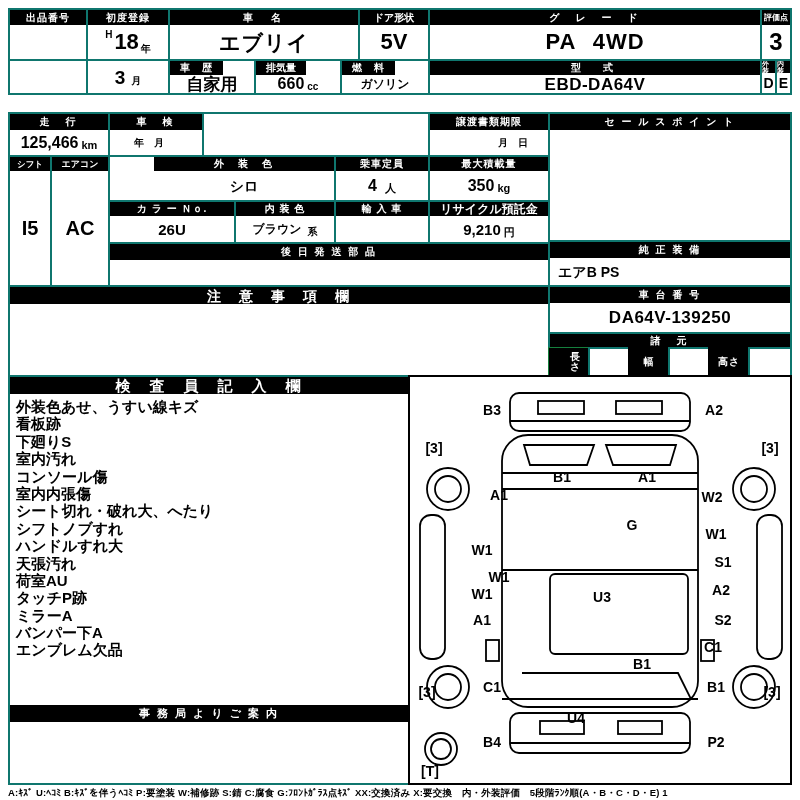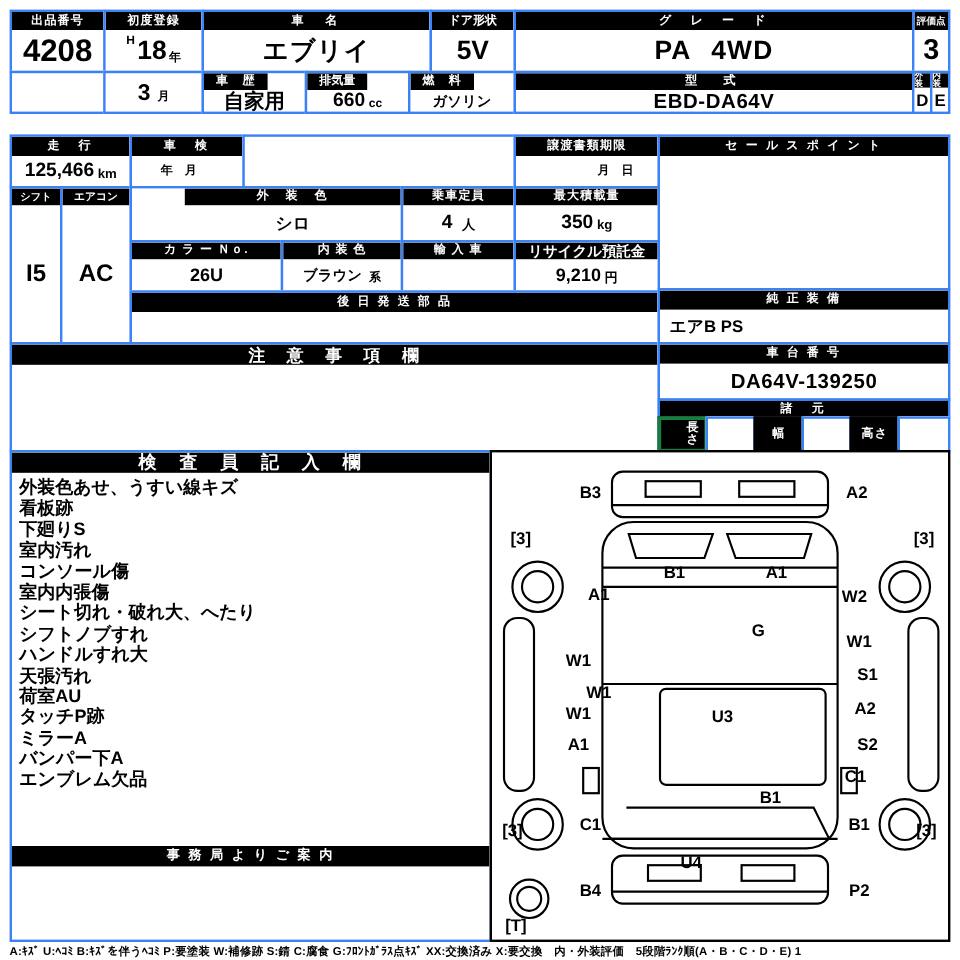--- a/index.html
+++ b/index.html
@@ -1,21 +1,21 @@
 <!DOCTYPE html>
 <html><head>
 <meta charset="utf-8">
 <style>
   html,body{margin:0;padding:0;}
   body{
     width:800px;height:800px;position:relative;background:#fff;color:#000;
     font-family:"Liberation Sans","DejaVu Sans",sans-serif;
     -webkit-font-smoothing:antialiased;
   }
-  .cell{position:absolute;border:2px solid #3b82f6;box-sizing:border-box;background:#fff;
+  .cell{position:absolute;border:2px solid #0f766e;box-sizing:border-box;background:#fff;
         display:flex;flex-direction:column;overflow:hidden;}
   .bar{background:#000;color:#fff;font-weight:bold;display:flex;align-items:center;
        justify-content:center;font-size:10px;letter-spacing:1px;flex:0 0 auto;height:15px;line-height:1;}
   .bar.fit{align-self:flex-start;padding:0 10px;}
   .vc{flex:1;display:flex;align-items:center;justify-content:center;font-weight:bold;line-height:1;}
   .unit{font-size:10px;font-weight:bold;transform:translateY(3px);margin-left:3px;}
   .notes{flex:0 0 303px;padding:4px 6px;font-size:15px;font-weight:bold;line-height:17.4px;
          white-space:pre-line;overflow:hidden;}
   .note-line{height:17.4px;}
   .diagram-wrap{position:absolute;border:2px solid #000;box-sizing:border-box;background:#fff;}
@@ -24,21 +24,20 @@
   .marker-layer{position:absolute;left:0;top:0;right:0;bottom:0;}
   .marker{position:absolute;transform:translate(-50%,-50%);font-weight:bold;font-size:14px;
           white-space:nowrap;line-height:1;}
   .legend{position:absolute;font-size:9.5px;font-weight:bold;white-space:nowrap;letter-spacing:.2px;}
 </style>
 </head>
 <body>
 
 <div class="cell" style="left:8px;top:8px;width:80px;height:53px;">
   <div class="bar">出品番号</div>
-  <div class="vc" style="font-size:26px;">4208</div>
 </div>
 
 <div class="cell" style="left:86px;top:8px;width:84px;height:53px;">
   <div class="bar">初度登録</div>
   <div class="vc">
     <span style="font-size:10px;transform:translateY(-7px);">H</span>
     <span style="font-size:22px;margin-left:2px;">18</span>
     <span style="font-size:10px;transform:translateY(7px);margin-left:2px;">年</span>
   </div>
 </div>
@@ -205,21 +204,21 @@
 
 <div class="cell" style="left:548px;top:285px;width:244px;height:49px;">
   <div class="bar" style="height:16px;letter-spacing:2px;">車 台 番 号</div>
   <div class="vc" style="font-size:17px;letter-spacing:.5px;">DA64V-139250</div>
 </div>
 
 <div class="cell" style="left:548px;top:332px;width:244px;height:17px;">
   <div class="bar" style="height:13px;letter-spacing:3px;">諸　元</div>
 </div>
 
-<div class="cell bar" style="left:548px;top:347px;width:42px;height:30px;border:3px solid #15803d;padding-left:21px;">長さ</div>
+<div class="cell bar" style="left:548px;top:347px;width:42px;height:30px;border:1px solid #15803d;padding-left:21px;">長さ</div>
 <div class="cell" style="left:588px;top:347px;width:42px;height:30px;">
     <div class="vc"></div>
   </div>
 <div class="cell bar" style="left:628px;top:347px;width:42px;height:30px;border:2px solid #000;">幅</div>
 <div class="cell" style="left:668px;top:347px;width:42px;height:30px;">
     <div class="vc"></div>
   </div>
 <div class="cell bar" style="left:708px;top:347px;width:42px;height:30px;border:2px solid #000;">高さ</div>
 <div class="cell" style="left:748px;top:347px;width:44px;height:30px;">
     <div class="vc"></div>

